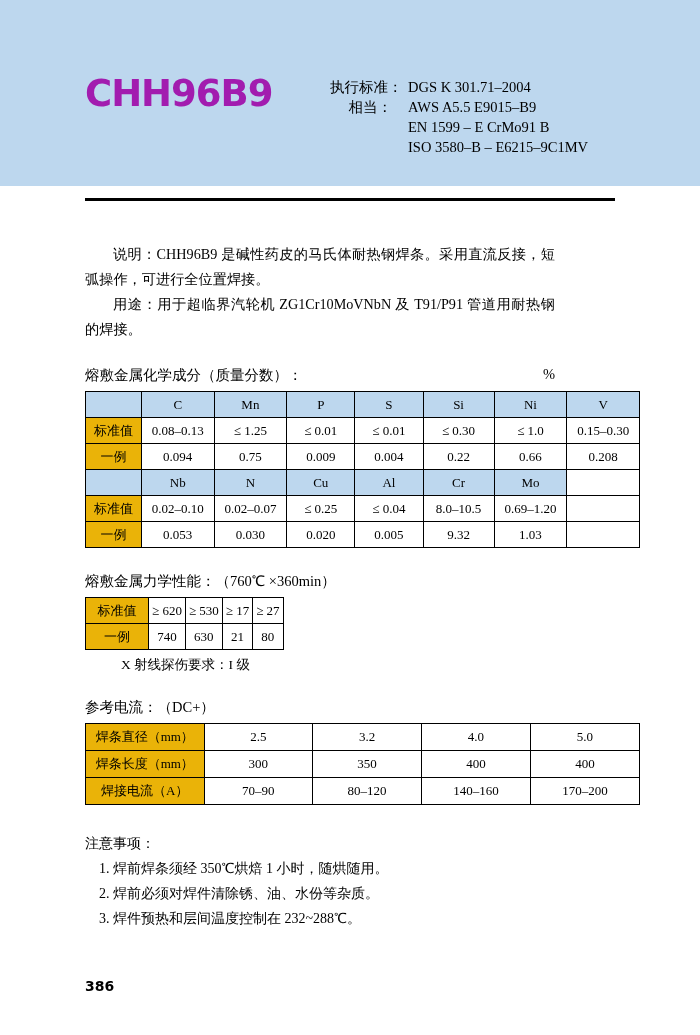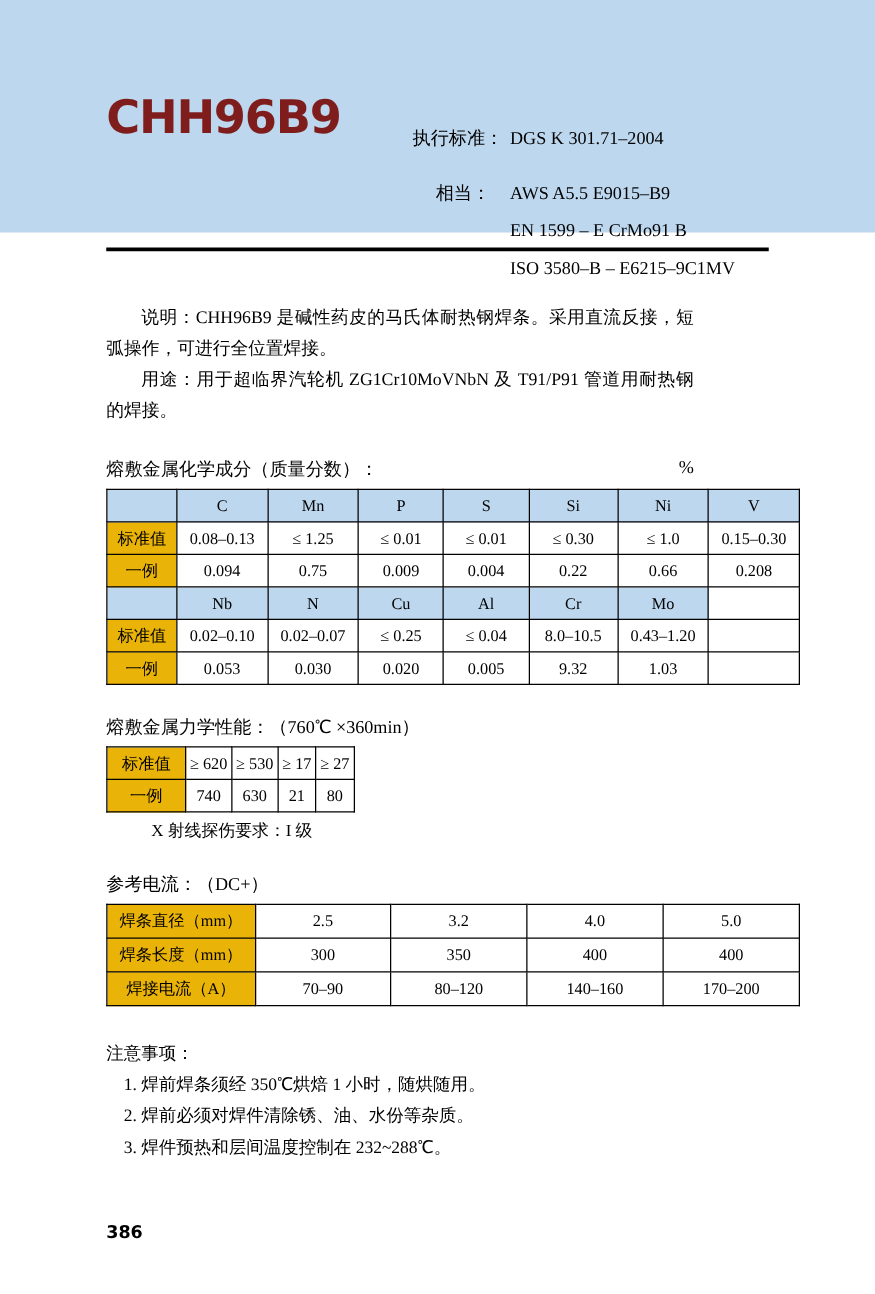--- a/index.html
+++ b/index.html
@@ -35,40 +35,39 @@
     height: 186px;
   }
   .product-title {
     position: absolute;
     left: 85px;
     top: 72px;
     font-family: "DejaVu Sans", sans-serif;
     font-weight: bold;
     font-size: 37px;
     letter-spacing: -1px;
-    color: #7f1d1d;
+    color: #a21caf;
   }
   .std-block {
     position: absolute;
     left: 330px;
     top: 77px;
     width: 320px;
     font-size: 14.5px;
     line-height: 20px;
   }
   .std-row {
     display: block;
     white-space: nowrap;
   }
   .std-label {
     display: inline-block;
     width: 62px;
     text-align: right;
     padding-right: 16px;
-    margin-top: 24px;
   }
   .std-val {
     display: inline-block;
   }
   
   .top-rule {
     position: absolute;
     left: 85px;
     top: 198px;
     width: 530px;
@@ -248,21 +247,21 @@
         <td class="hdr-cell cw">Mo</td>
         <td class="cw"></td>
       </tr>
       <tr>
         <td class="rowlabel c0">标准值</td>
         <td>0.02–0.10</td>
         <td>0.02–0.07</td>
         <td>≤ 0.25</td>
         <td>≤ 0.04</td>
         <td>8.0–10.5</td>
-        <td>0.43–1.20</td>
+        <td>0.69–1.20</td>
         <td></td>
       </tr>
       <tr>
         <td class="rowlabel c0">一例</td>
         <td>0.053</td>
         <td>0.030</td>
         <td>0.020</td>
         <td>0.005</td>
         <td>9.32</td>
         <td>1.03</td>

